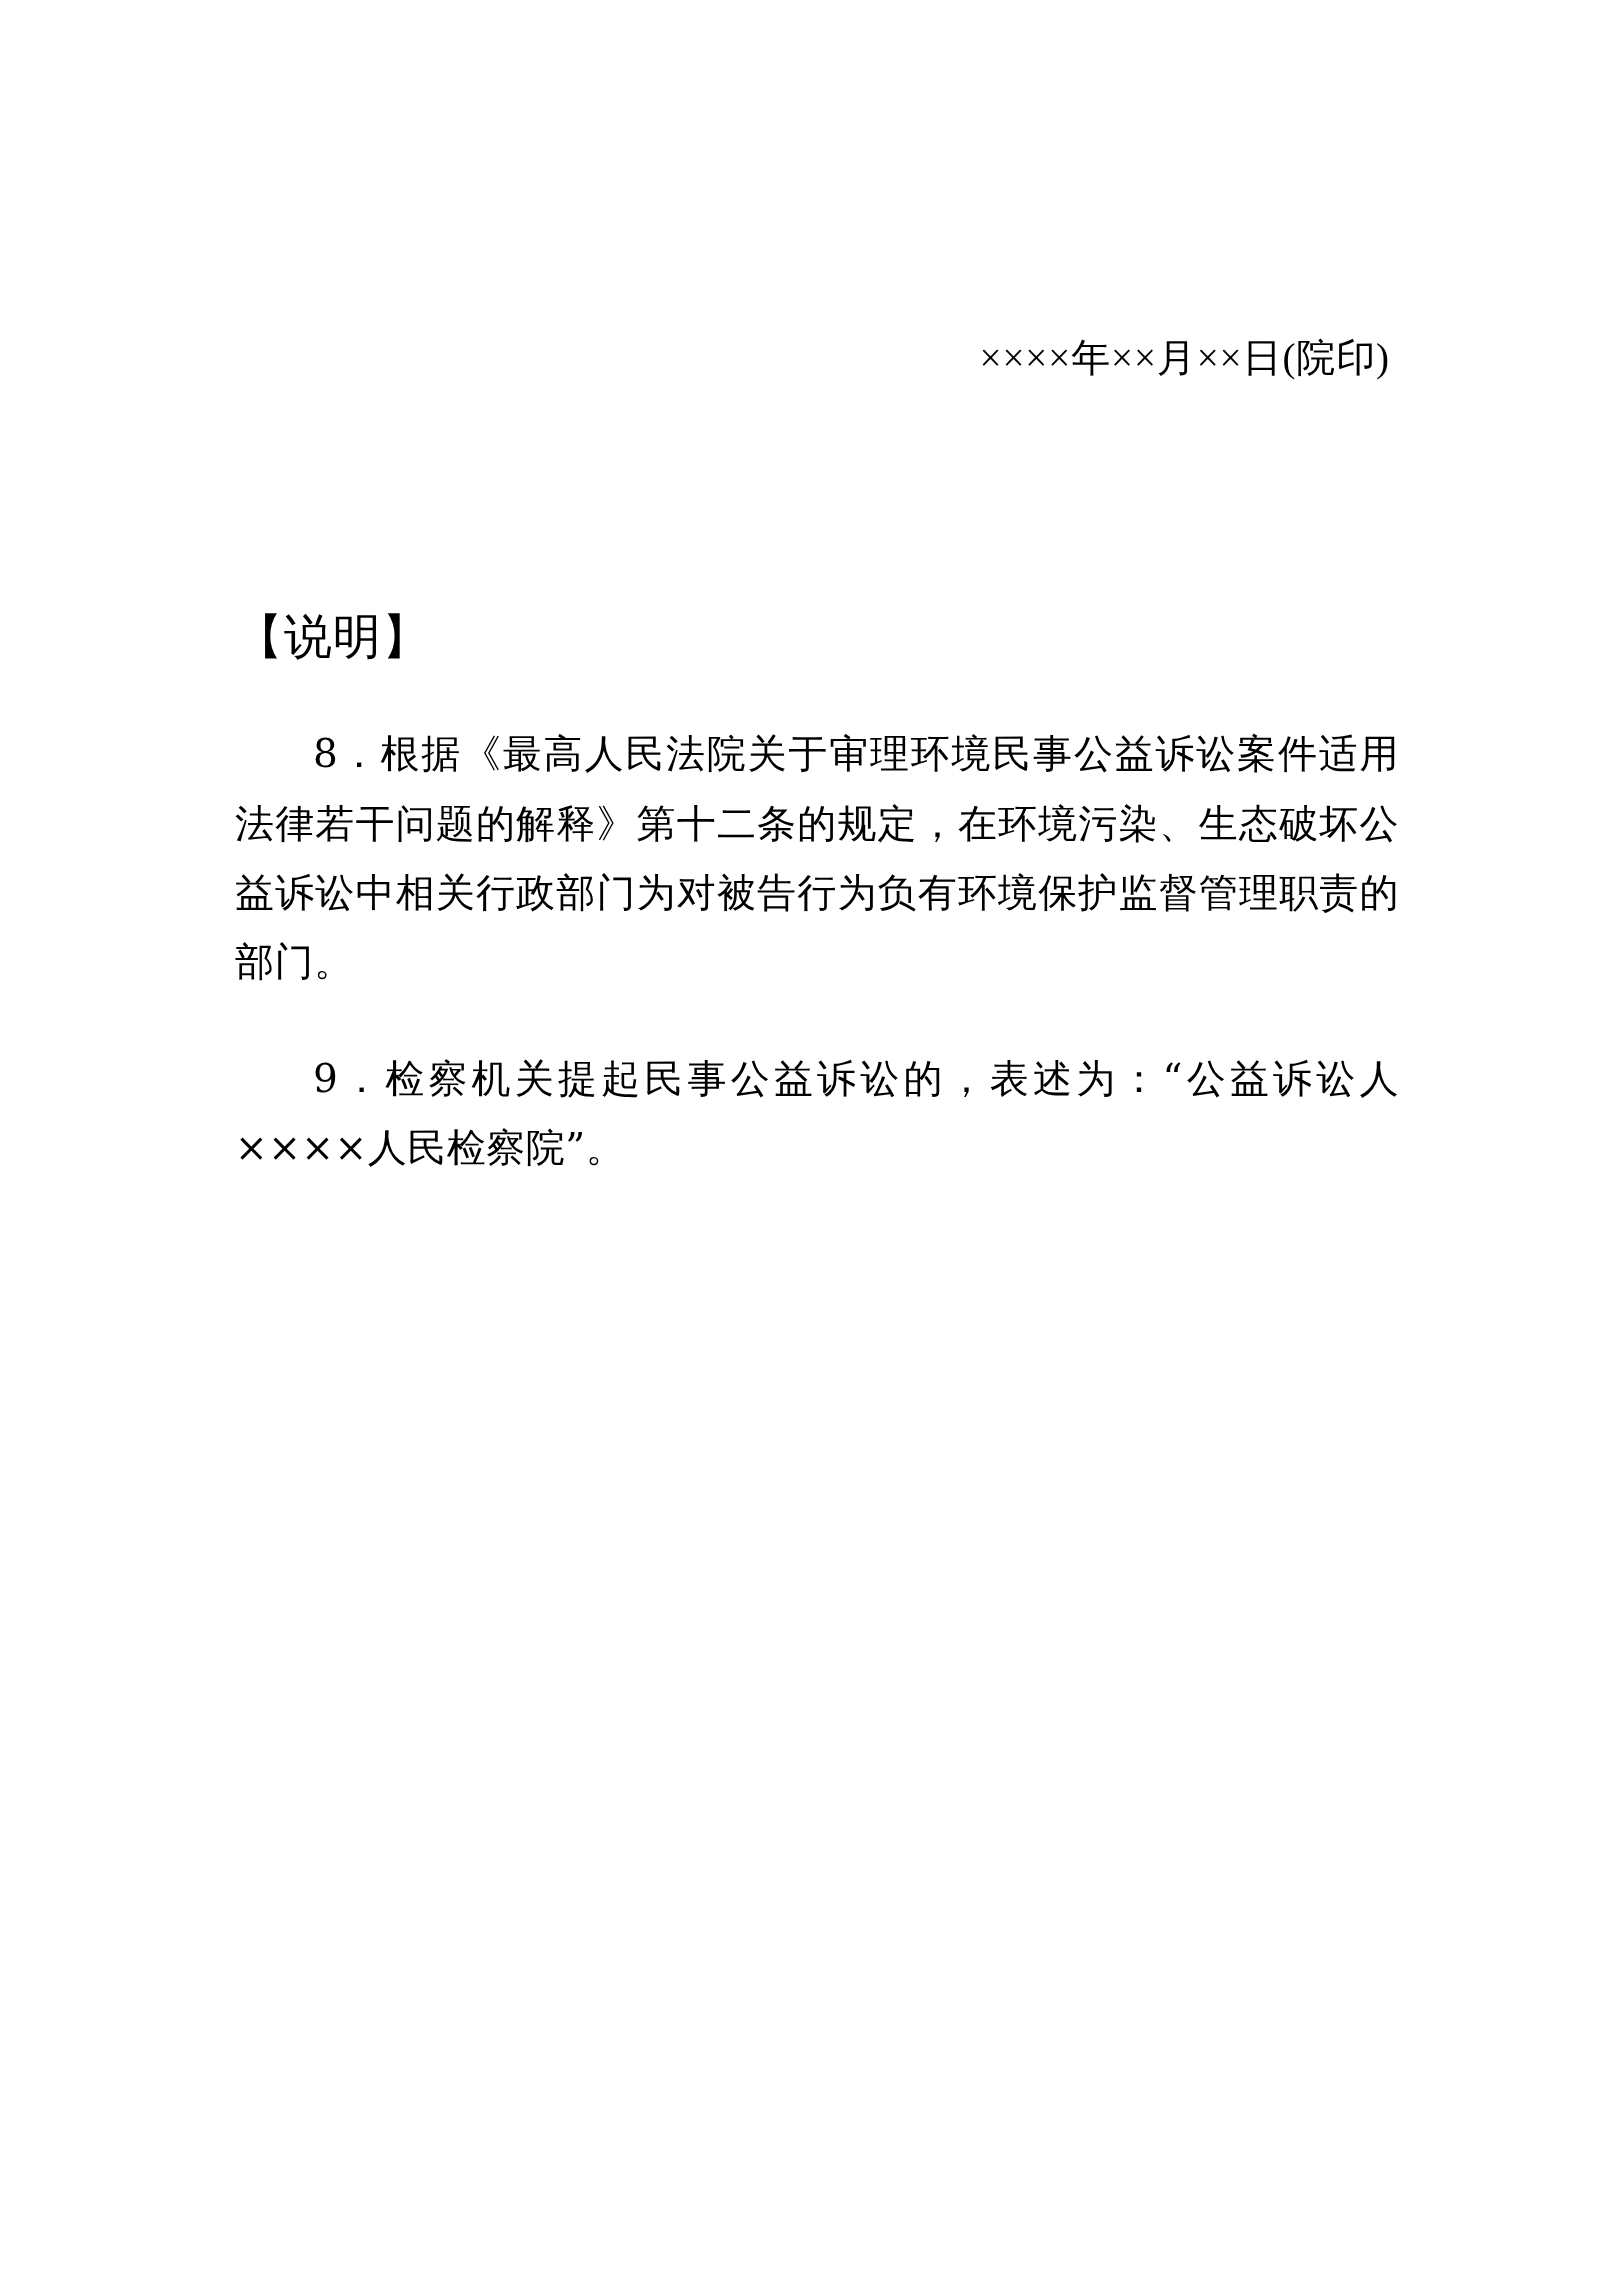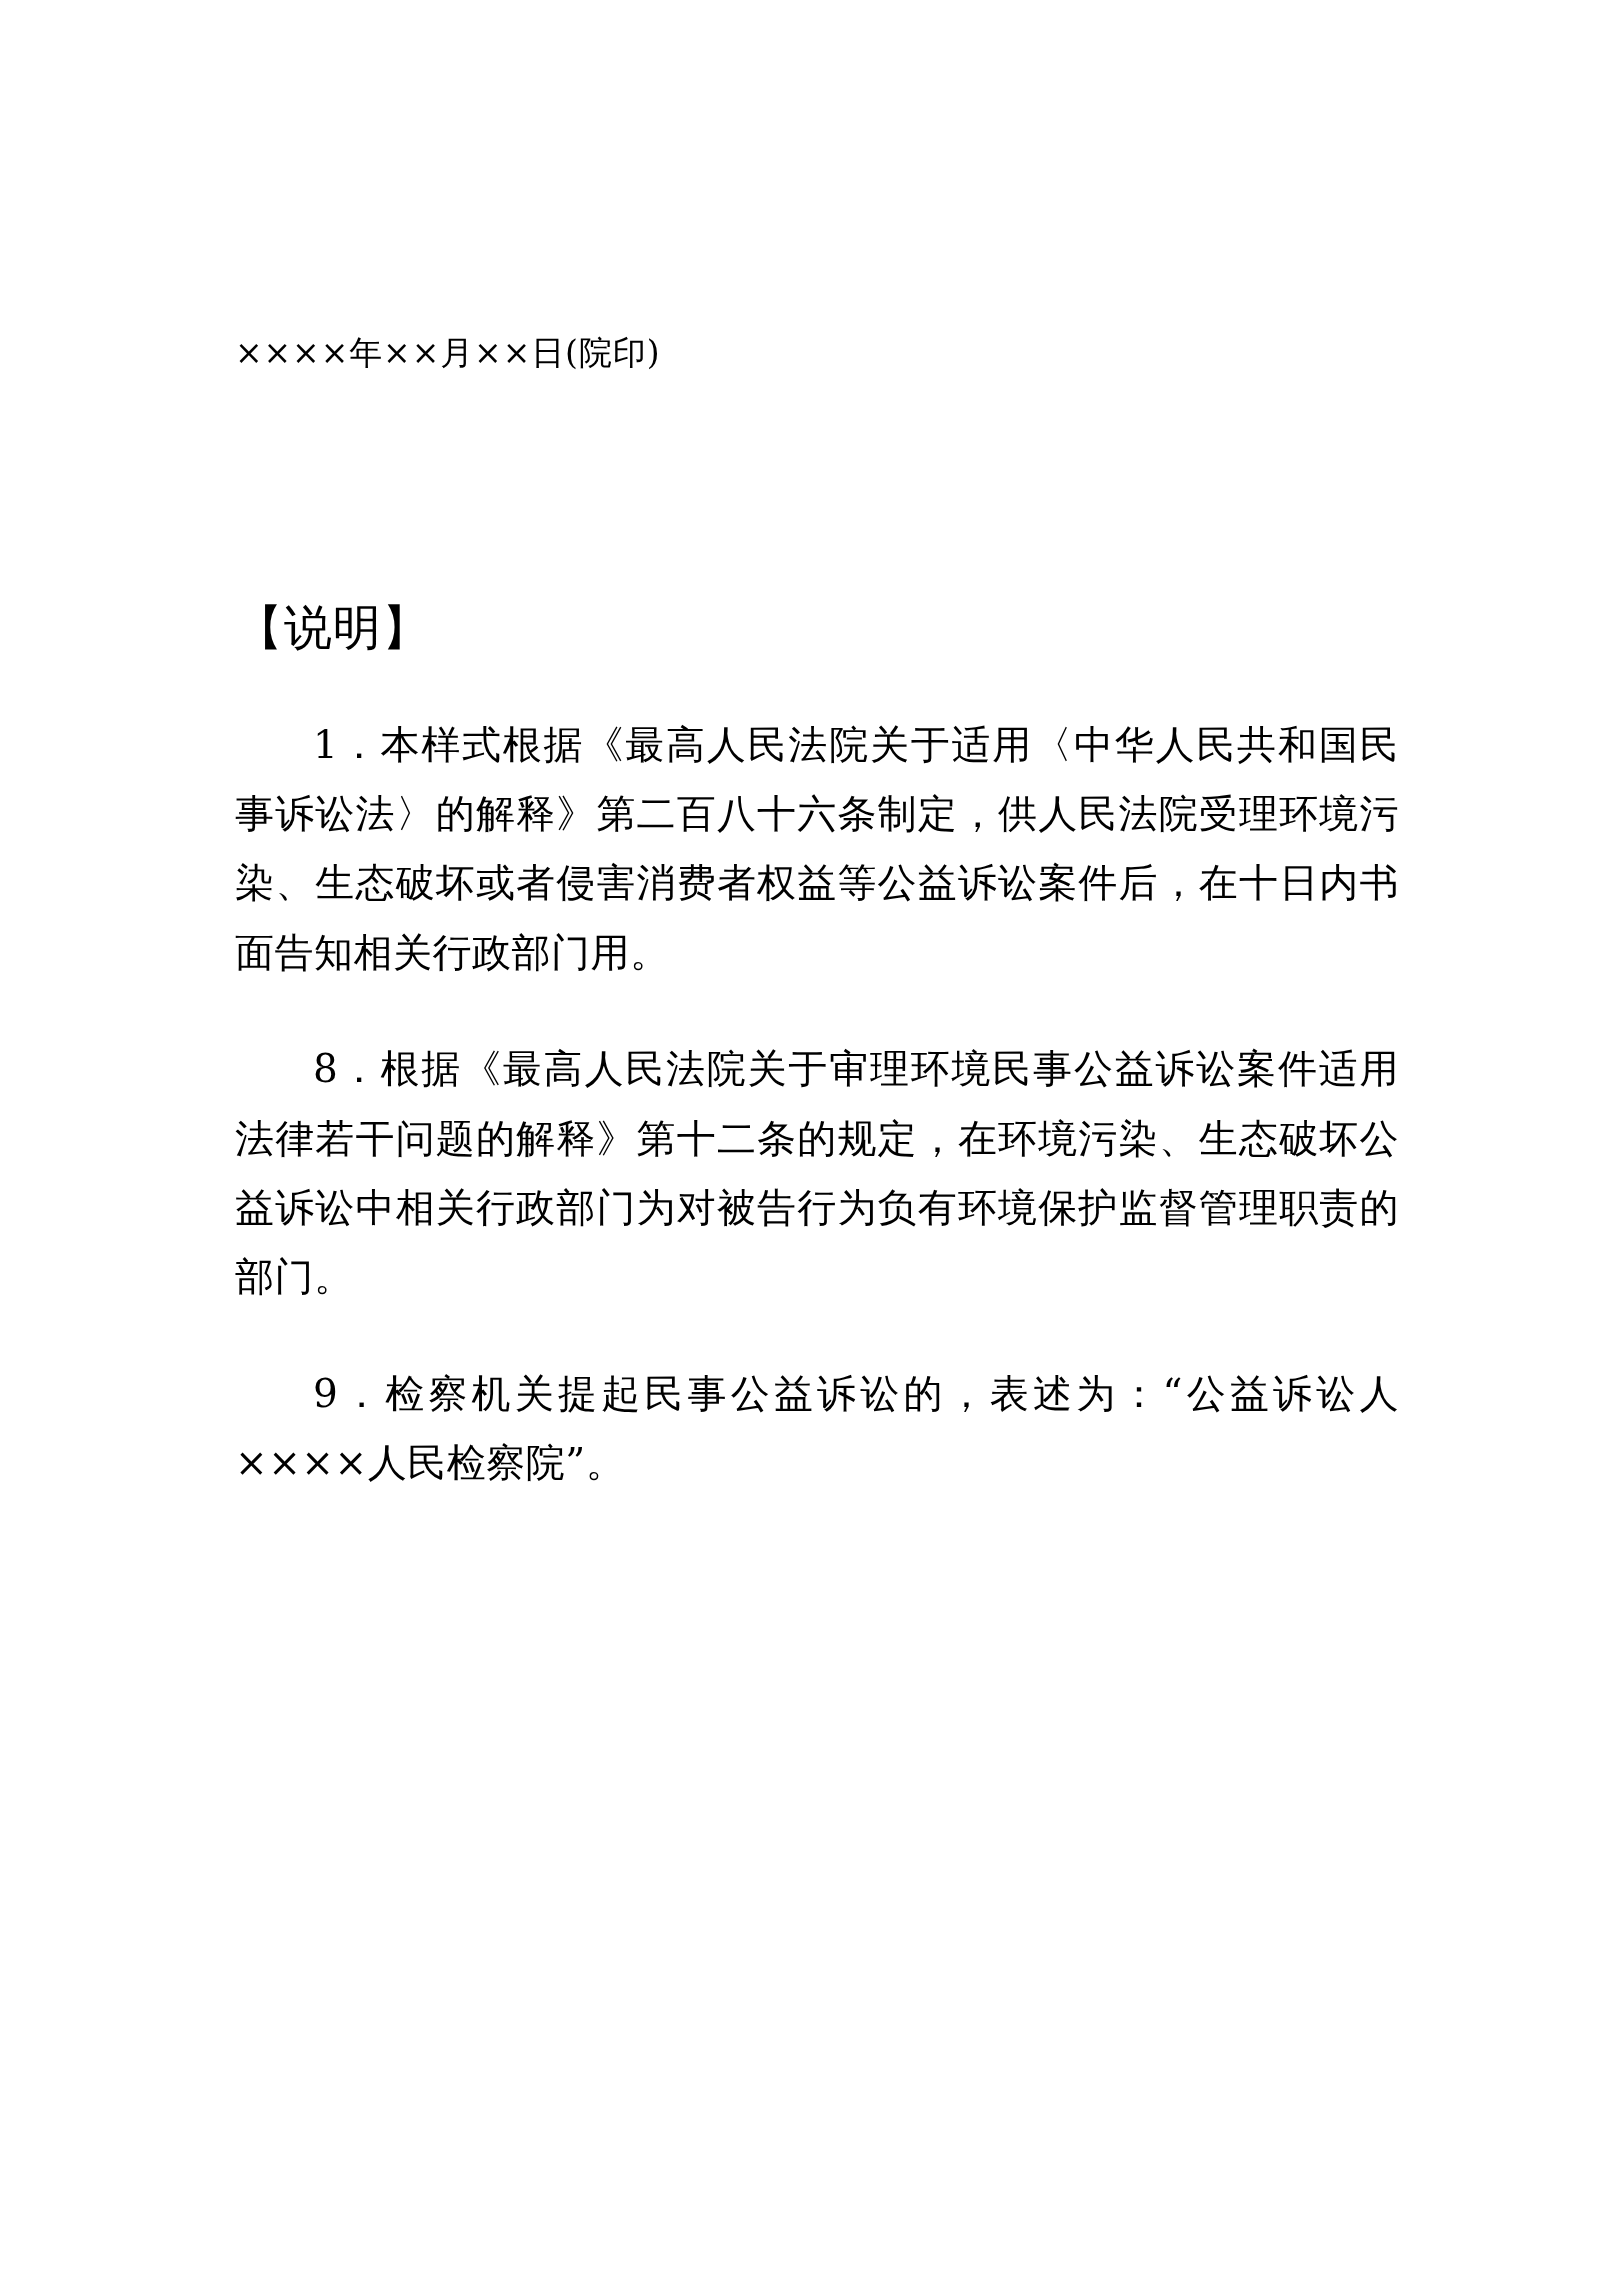--- a/index.html
+++ b/index.html
@@ -19,27 +19,28 @@
     box-sizing: border-box;
     overflow: hidden;
   }
   .content {
     position: absolute;
     left: 235px;
     top: 0;
     width: 1164px;
   }
   .date-line {
-    text-align: left;
-    font-size: 33px;
+    text-align: right;
+    font-size: 39px;
     line-height: 1.6;
     letter-spacing: 0.9px;
     margin-top: 327px;
     padding-right: 9px;
     white-space: nowrap;
+    font-family: Liberation Serif, serif;
   }
   .section-title {
     font-size: 48px;
     line-height: 1.6;
     margin-top: 209px;
     letter-spacing: 0.9px;
   }
   .para {
     font-size: 39px;
     line-height: 1.78;
@@ -56,21 +57,20 @@
 </head>
 <body>
 
 <div class="page">
   <div class="content">
 
     <div class="date-line">××××年××月××日(院印)</div>
 
     <div class="section-title">【说明】</div>
 
-    <p class="para">1．本样式根据《最高人民法院关于适用〈中华人民共和国民事诉讼法〉的解释》第二百八十六条制定，供人民法院受理环境污染、生态破坏或者侵害消费者权益等公益诉讼案件后，在十日内书面告知相关行政部门用。</p>
 
     <p class="para">8．根据《最高人民法院关于审理环境民事公益诉讼案件适用法律若干问题的解释》第十二条的规定，在环境污染、生态破坏公益诉讼中相关行政部门为对被告行为负有环境保护监督管理职责的部门。</p>
 
     <p class="para">9．检察机关提起民事公益诉讼的，表述为：“公益诉讼人××××人民检察院”。</p>
 
   </div>
 </div>
 
 
 </body></html>

